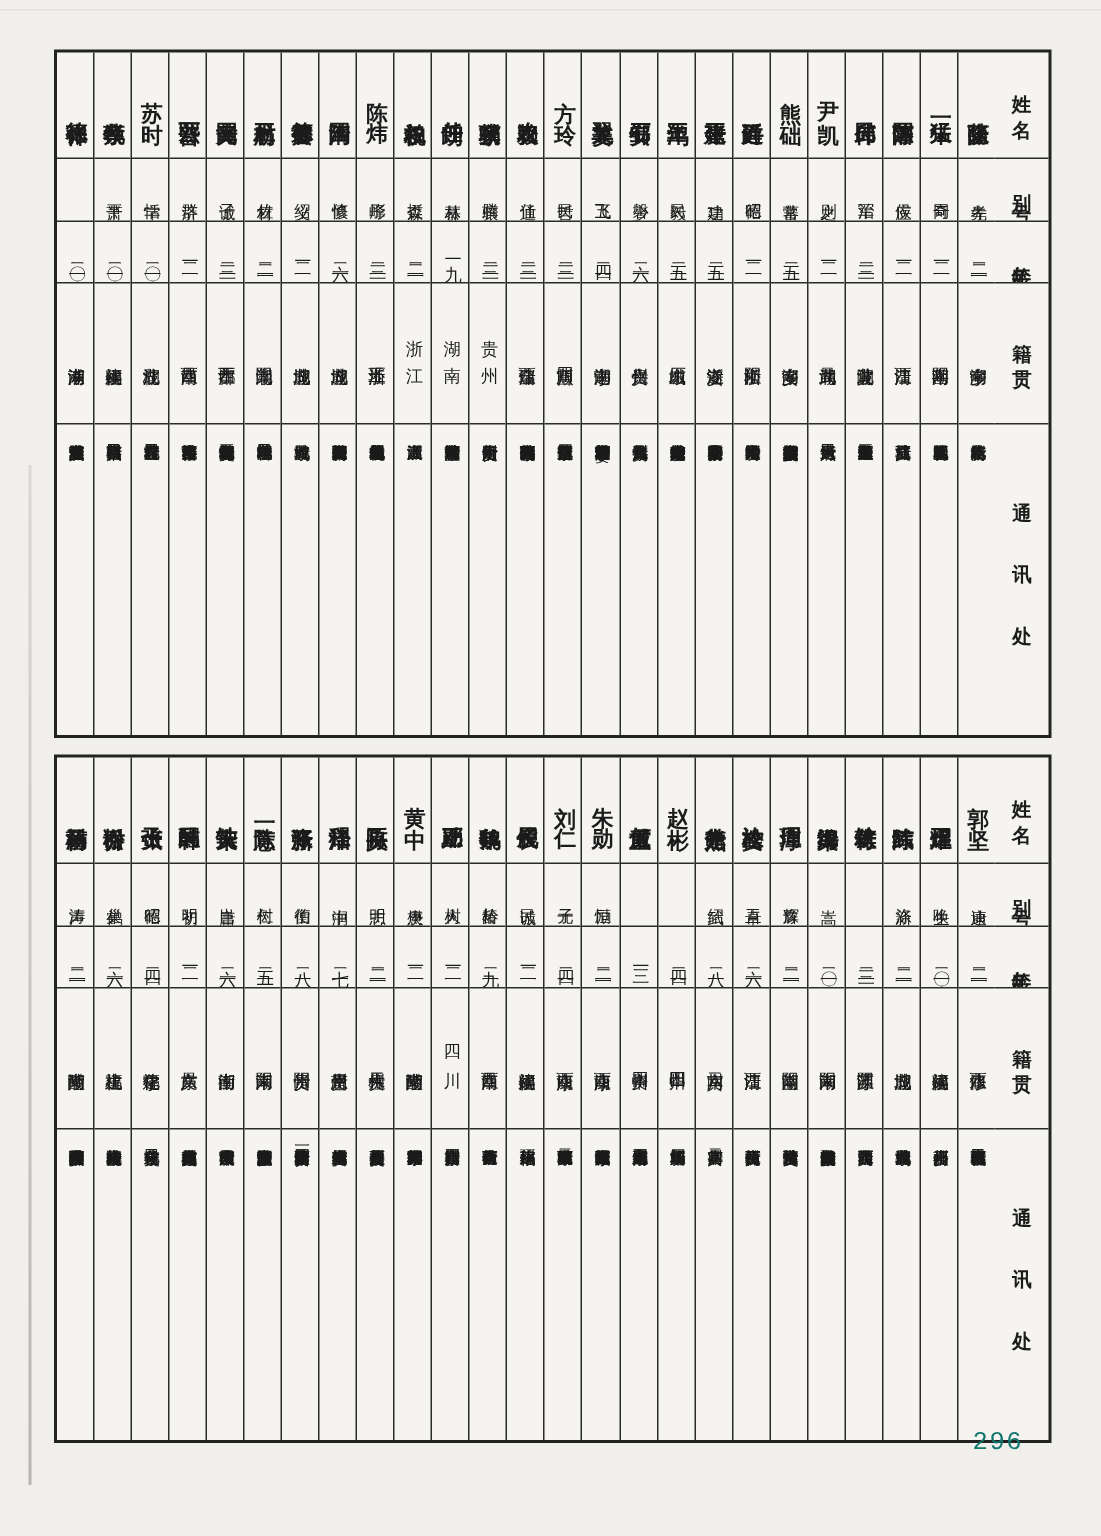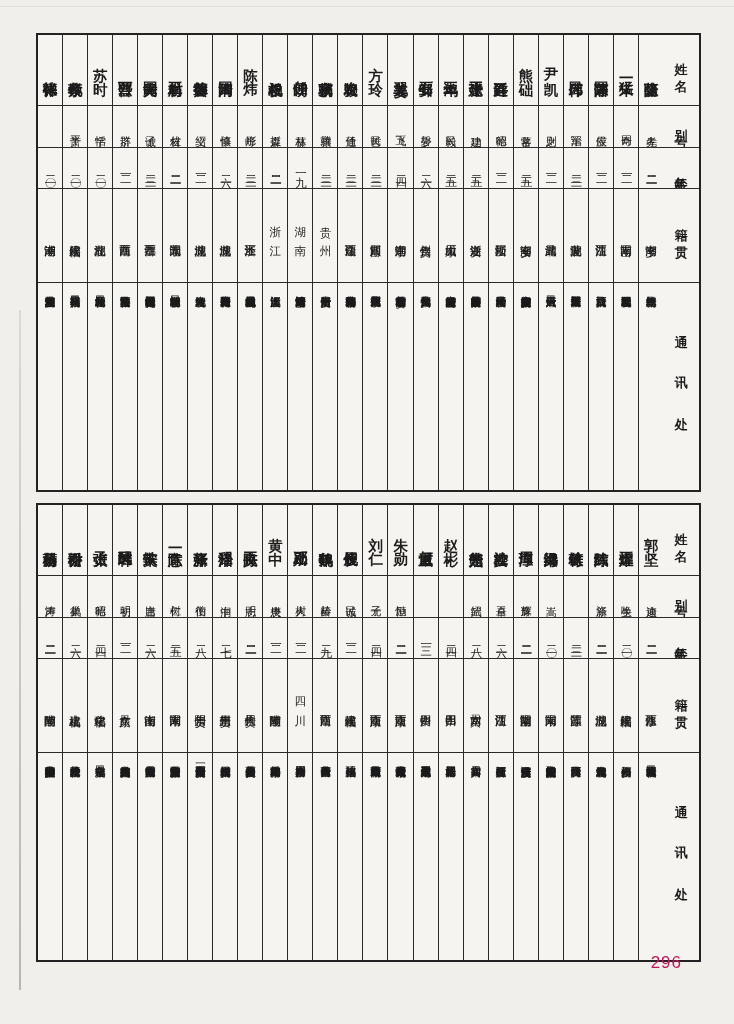--- a/index.html
+++ b/index.html
@@ -65,22 +65,22 @@
   .header-col .cell { font-weight: bold; font-size: 13px; }
   .header-col .cell.name span   { letter-spacing: 1.3em; }
   .header-col .cell.alias span  { letter-spacing: .55em; }
   .header-col .cell.age span    { letter-spacing: .05em; }
   .header-col .cell.native span { letter-spacing: 1.3em; }
   .header-col .cell.contact { justify-content: center; }
   .header-col .cell.contact span { letter-spacing: 3.2em; }
 
   .page-number {
     position: absolute; right: 52px; top: 953px;
-    font-size: 17px; letter-spacing: 1px; color: #be185d;
-    font-family: Liberation Sans, sans-serif;
+    font-size: 17px; letter-spacing: 1px; color: #0f766e;
+    font-family: Liberation Mono, monospace;
   }
 </style>
 </head>
 <body>
 
 <div class="scan-edge-top"></div>
 <div class="scan-edge-left"></div>
 
 <div class="roster top">
   <div class="col header-col">

